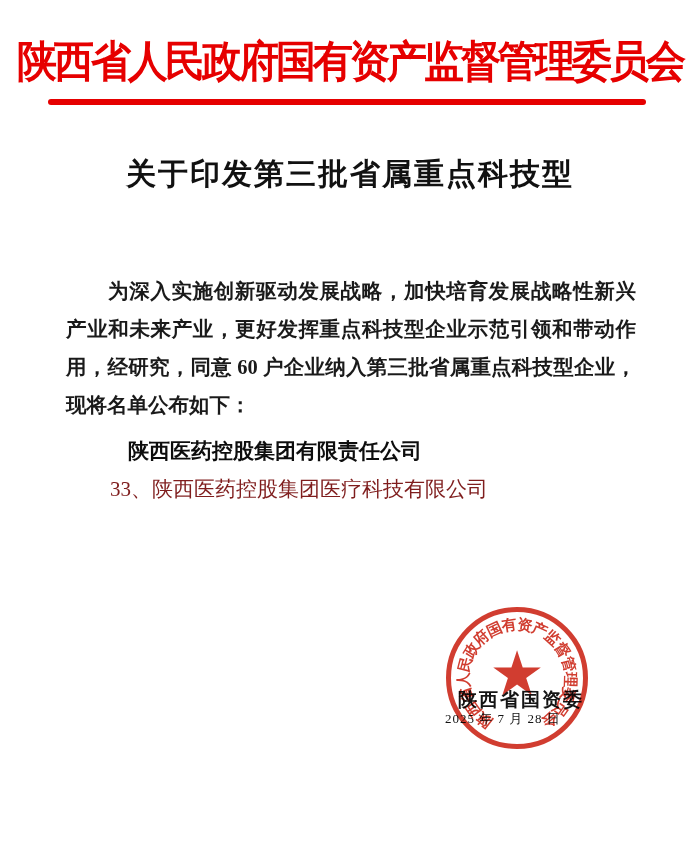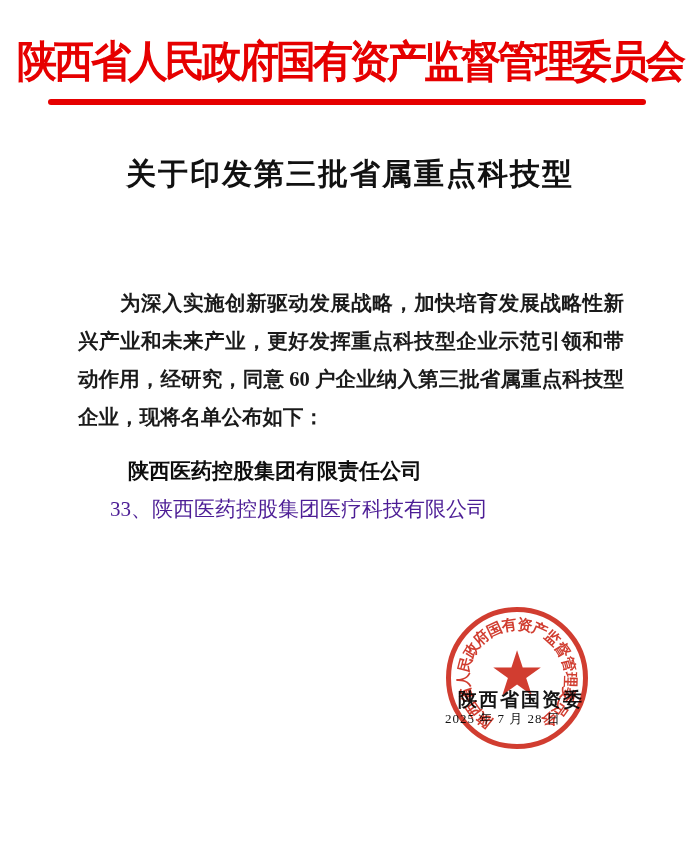--- a/index.html
+++ b/index.html
@@ -39,37 +39,37 @@
     margin: 0;
   }
   .body-block {
     position: absolute; top: 268px; left: 62px; width: 578px;
     font-size: 20.5px; font-weight: 600;
     color: var(--ink);
     line-height: 38px;
   }
   .salutation { margin: 0; }
   .paragraph {
-    margin: 16px;
+    margin: 4px;
     text-indent: 42px;
     text-align: justify;
   }
   .list { margin-top: 8px; }
   .list-item-bold {
     margin-left: 66px;
     font-weight: 800;
     font-size: 21px;
     color: #0d0d0d;
     line-height: 38px;
   }
   .list-item-regular {
     margin-left: 48px;
     font-weight: 500;
     font-size: 21px;
-    color: #4c1d95;
+    color: #7f1d1d;
     line-height: 38px;
   }
   .signer {
     position: absolute; top: 687px; left: 458px;
     font-size: 19px; font-weight: 700; color: #141414;
     letter-spacing: 2px;
     z-index: 1;
   }
   .date {
     position: absolute; top: 710px; left: 445px;

